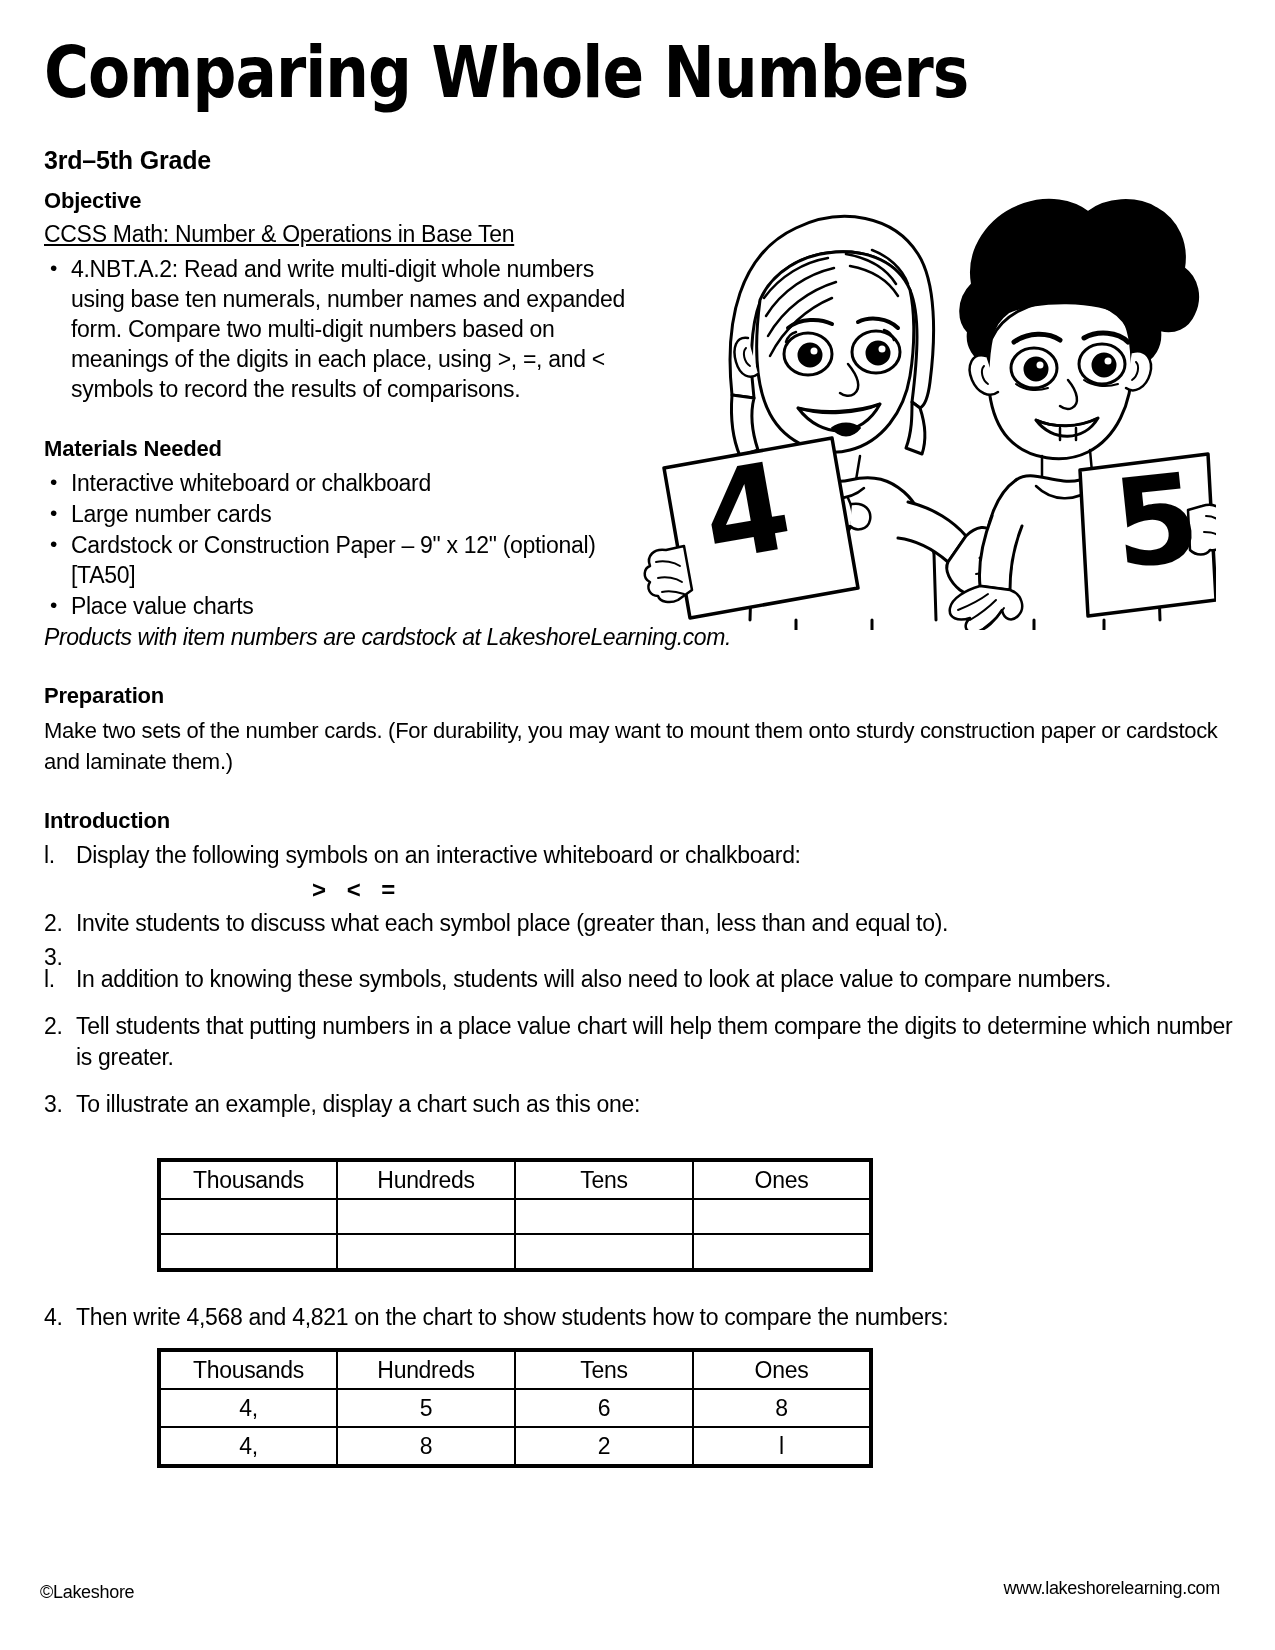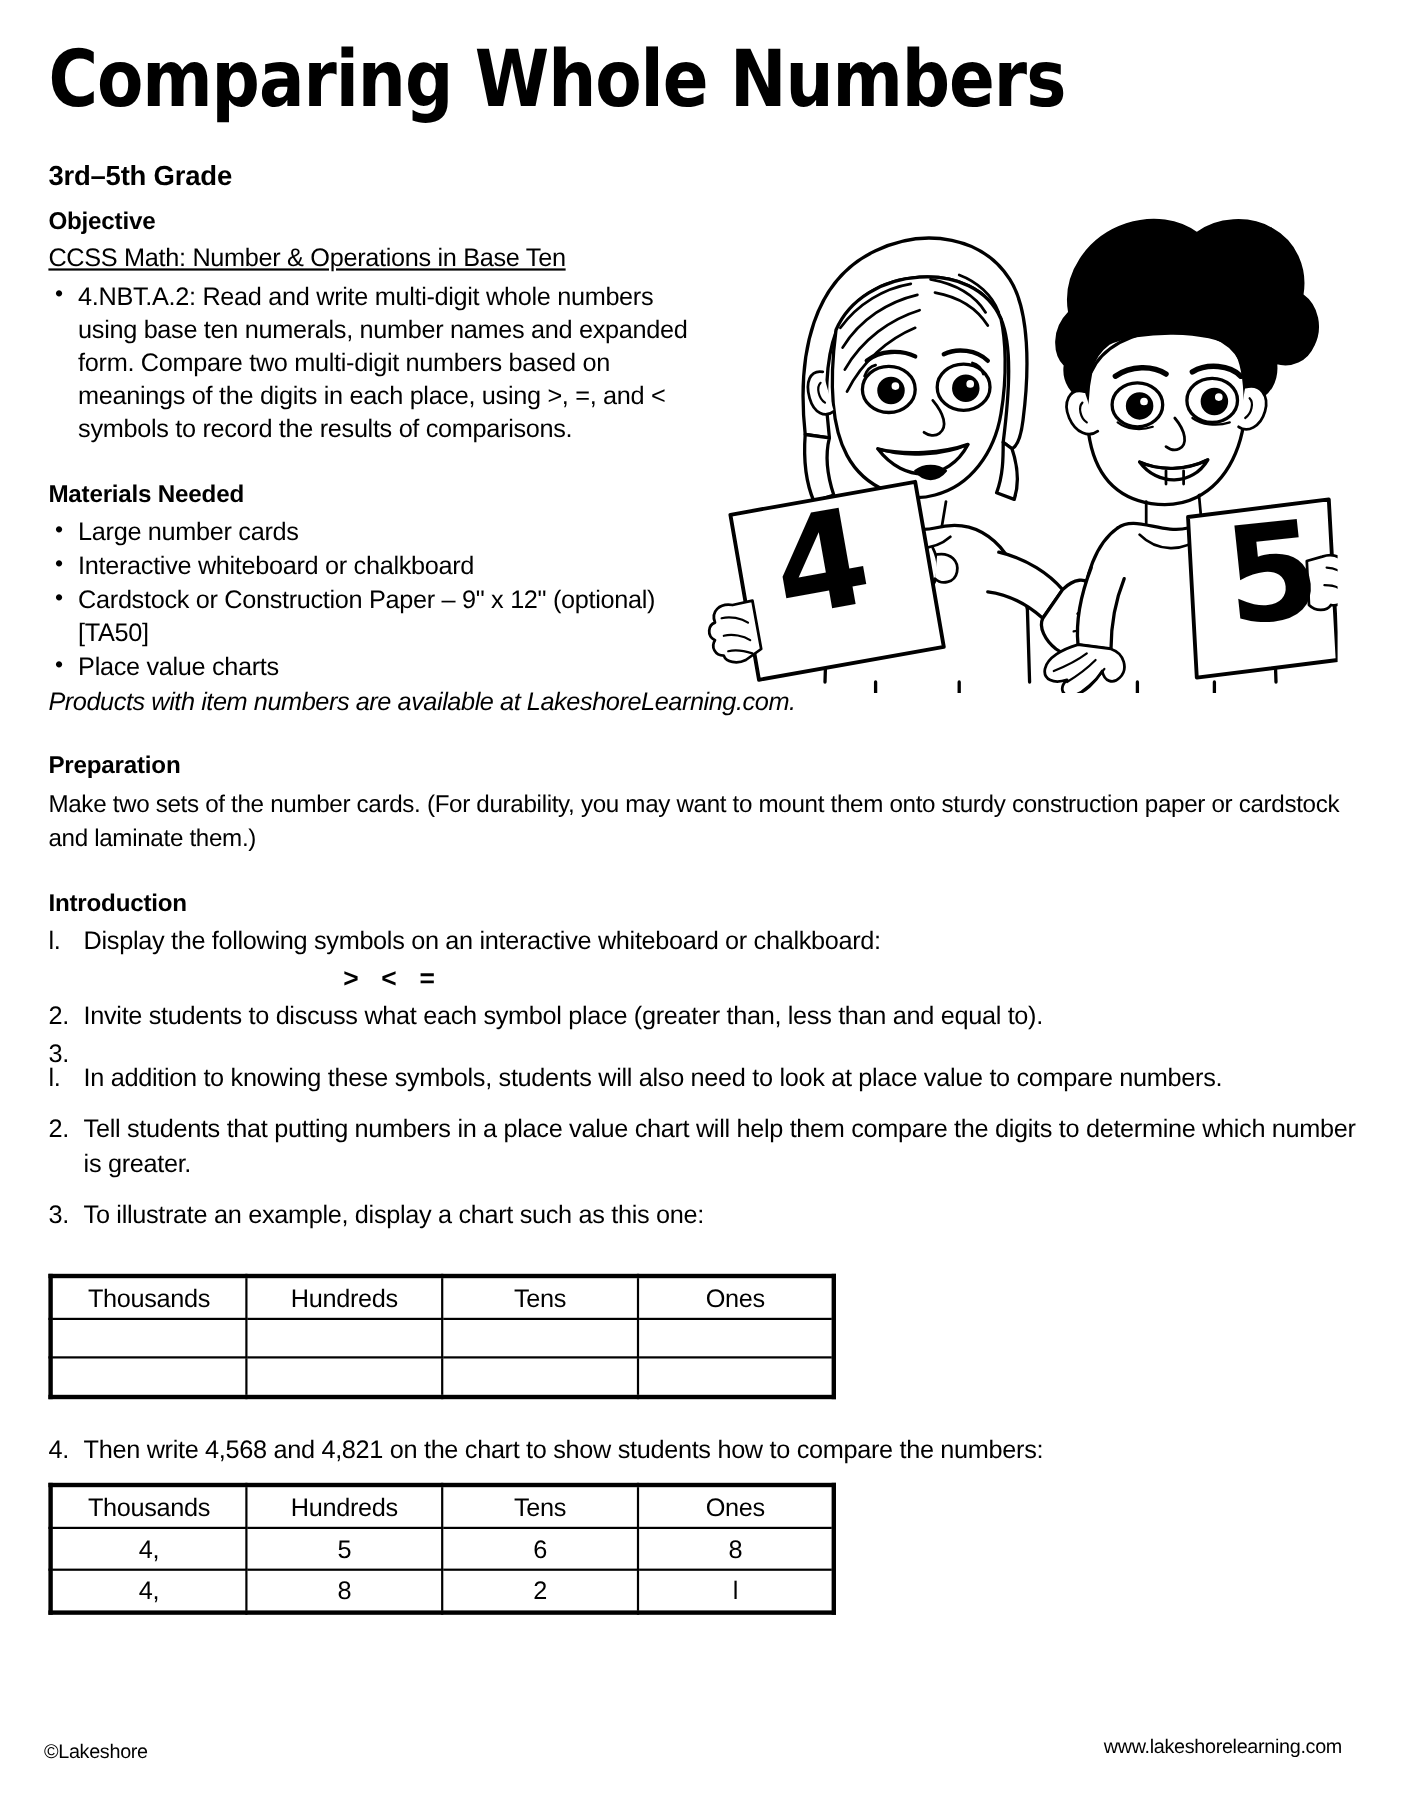--- a/index.html
+++ b/index.html
@@ -131,20 +131,21 @@
     letter-spacing: 7px;
     padding-left: 268px;
     margin: 2px 0 2px 0;
     font-weight: bold;
   }
 
   
   .pv-table {
     border-collapse: collapse;
     width: 716px;
+    margin-left: 113px;
     table-layout: fixed;
     border: 4px solid #000;
   }
   .pv-table th, .pv-table td {
     border: 2px solid #000;
     text-align: center;
     font-size: 23px;
     font-weight: normal;
     letter-spacing: -0.3px;
     height: 36px;
@@ -337,26 +338,26 @@
     <div class="ccss narrow-col">CCSS Math: Number &amp; Operations in Base Ten</div>
 
     <ul class="bul narrow-col">
       <li>4.NBT.A.2: Read and write multi-digit whole numbers using base ten numerals, number names and expanded form. Compare two multi-digit numbers based on meanings of the digits in each place, using &gt;, =, and &lt; symbols to record the results of comparisons.</li>
     </ul>
 
     <div class="gap-lg"></div>
 
     <div class="h-sec">Materials Needed</div>
     <ul class="bul narrow-col">
+      <li>Interactive whiteboard or chalkboard</li>
       <li>Large number cards</li>
-      <li>Interactive whiteboard or chalkboard</li>
       <li>Cardstock or Construction Paper – 9" x 12" (optional) [TA50]</li>
       <li>Place value charts</li>
     </ul>
-    <div class="italic-note">Products with item numbers are available at LakeshoreLearning.com.</div>
+    <div class="italic-note">Products with item numbers are cardstock at LakeshoreLearning.com.</div>
 
     <div class="gap-lg"></div>
 
     <div class="h-sec">Preparation</div>
     <div class="para">Make two sets of the number cards. (For durability, you may want to mount them onto sturdy construction paper or cardstock and laminate them.)</div>
 
     <div class="gap-lg"></div>
 
     <div class="h-sec">Introduction</div>
     <ol class="num">

